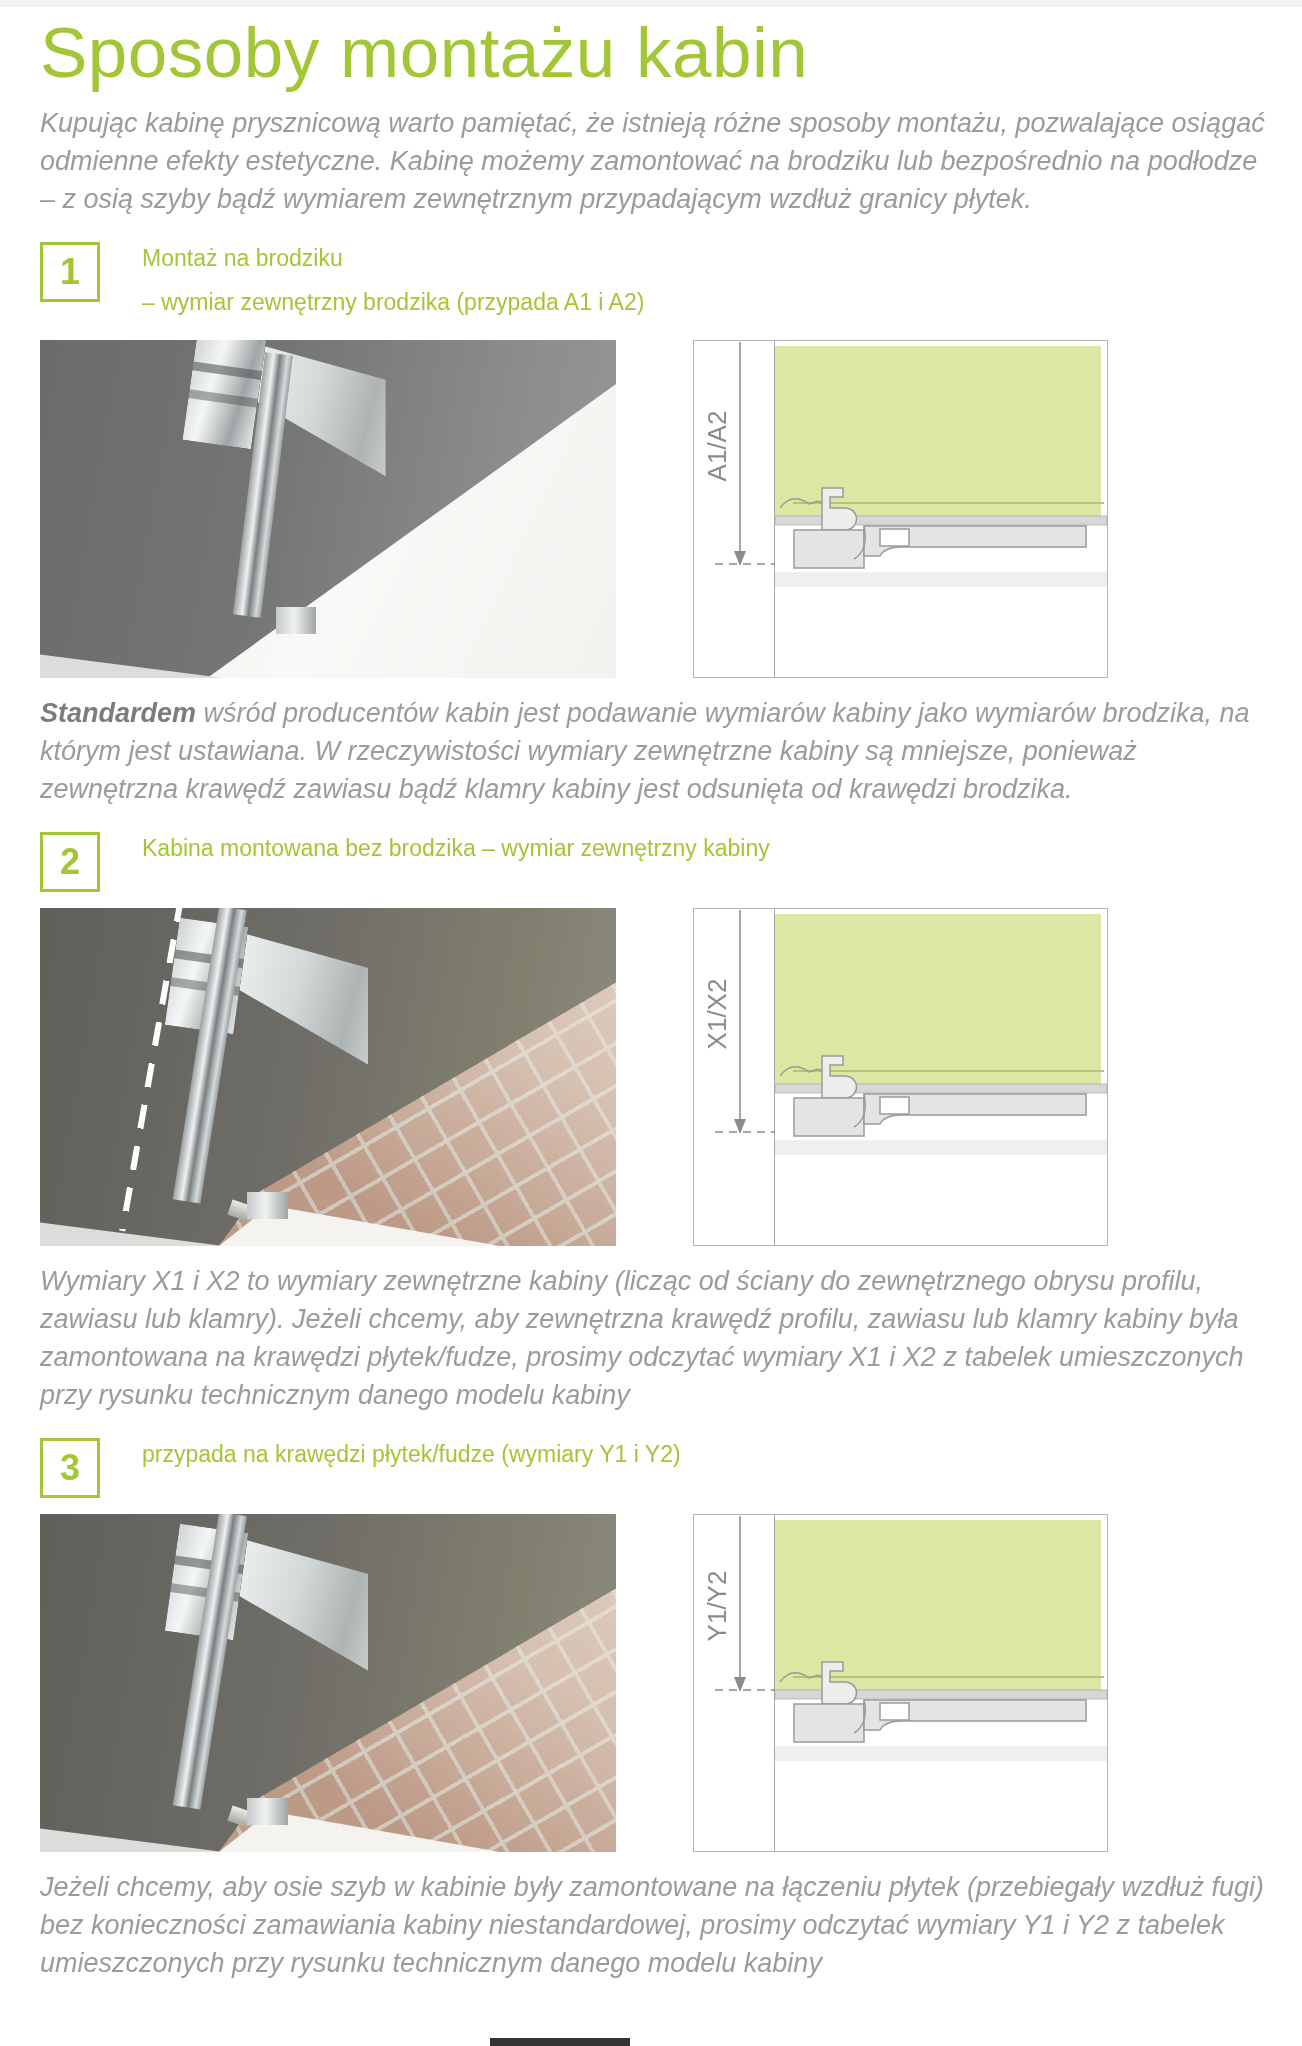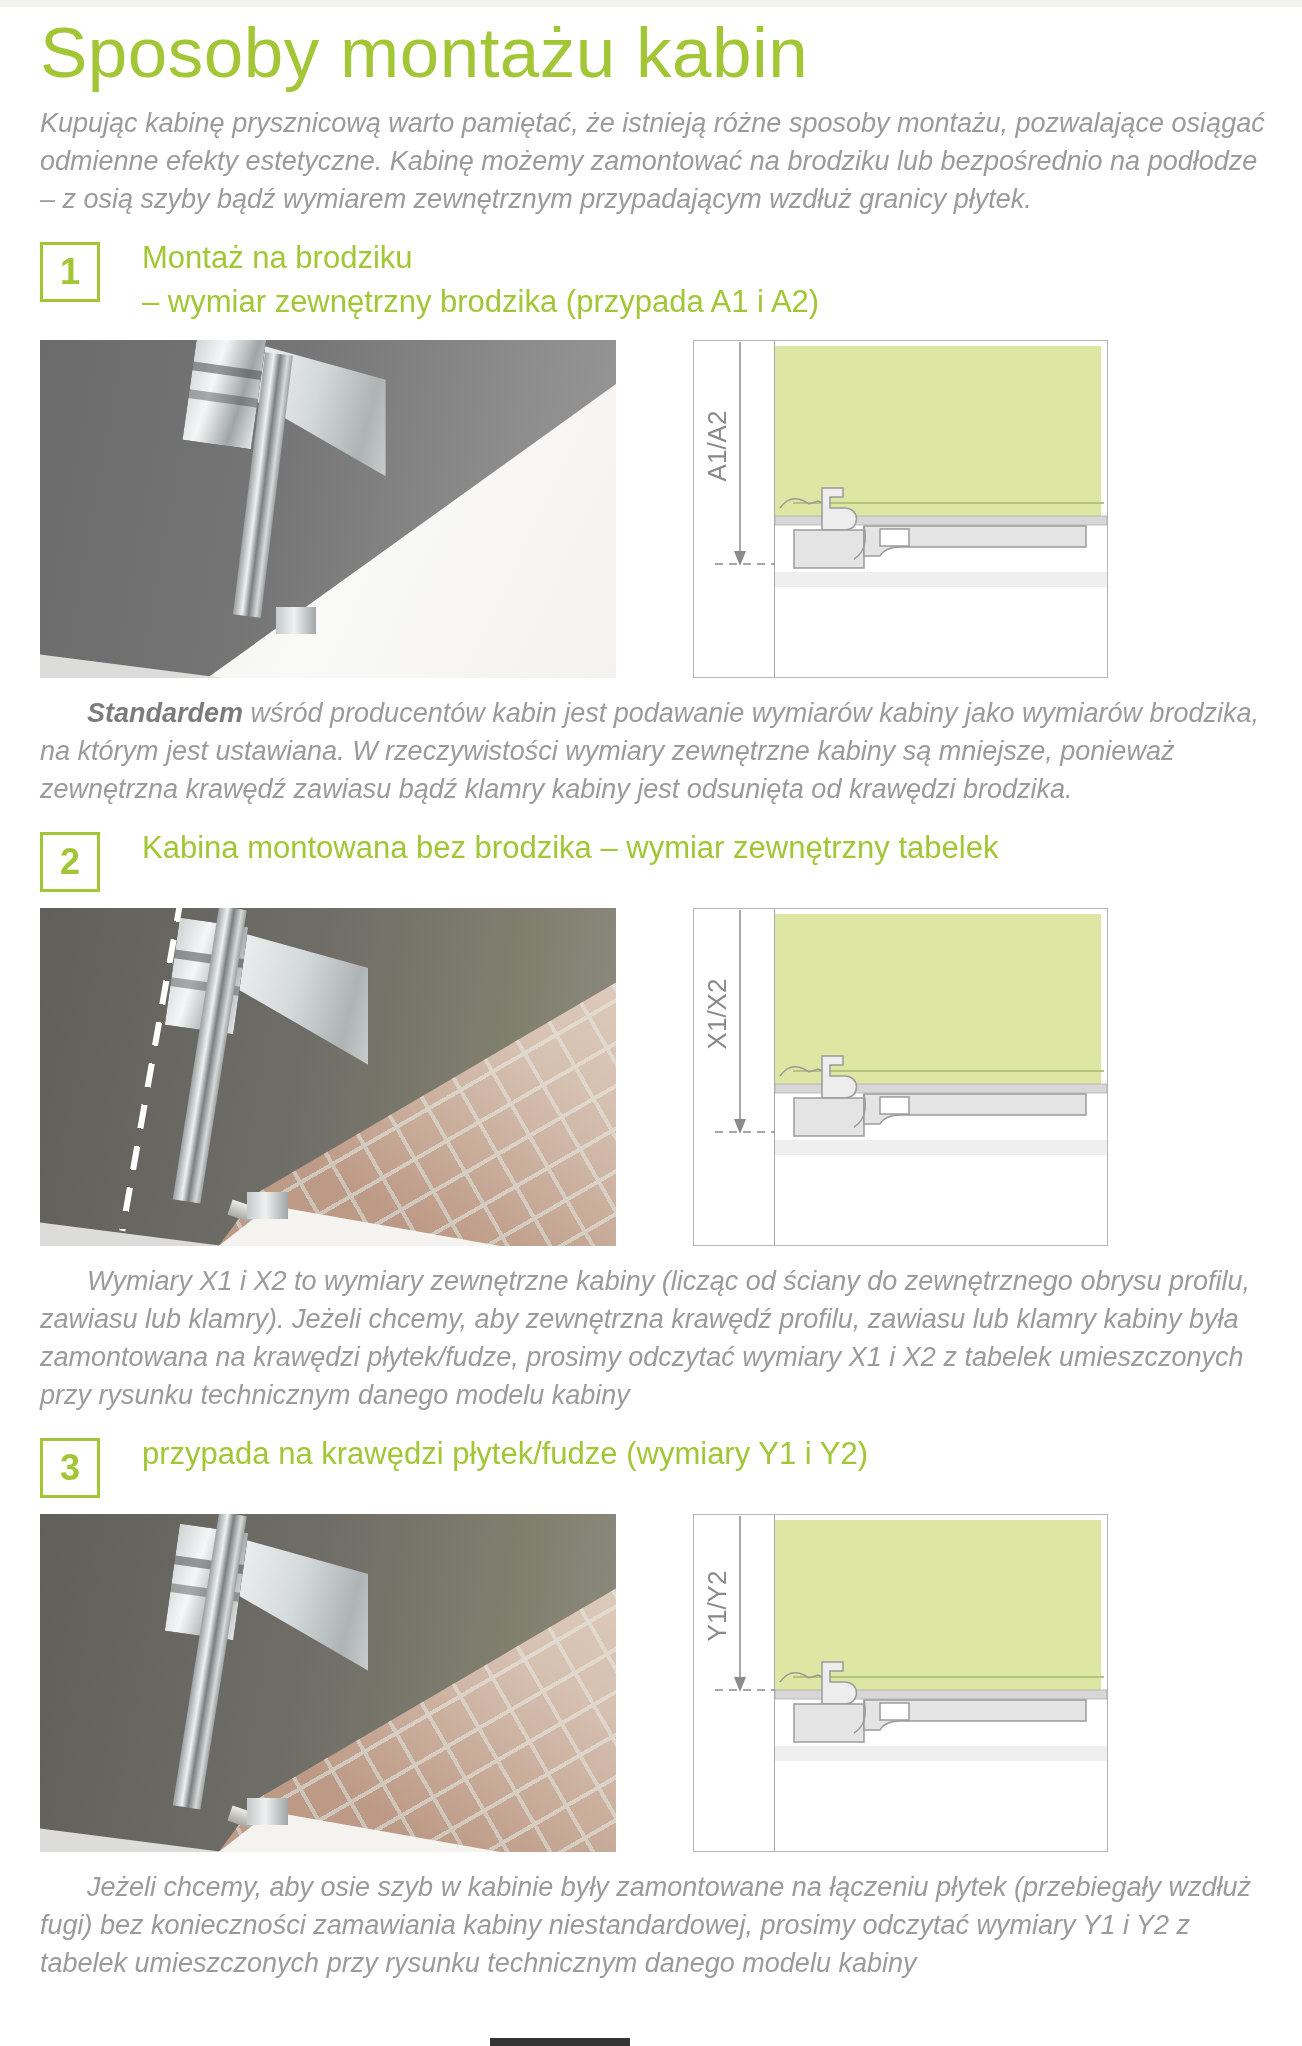--- a/index.html
+++ b/index.html
@@ -14,32 +14,32 @@
 
   
   .page-title{
     font-size:71px;font-weight:400;letter-spacing:0.5px;
     color:var(--accent);margin:4px 0 12px 0;line-height:1.1;
   }
   .intro, .note{
     font-size:27px;line-height:38px;color:#9b9b9b;
     max-width:1238px;margin:0 0 18px 0;font-style:italic;
   }
-  .note .lead{font-weight:bold;color:#7c7c7c;margin-left:47px;}
+  .note .lead{font-weight:bold;color:#7c7c7c;}
 
   
   .section-header{display:flex;align-items:flex-start;margin:6px 0 16px 0;}
   .num-badge{
     width:54px;height:54px;flex:0 0 54px;margin-top:6px;
     border:3px solid var(--accent);color:var(--accent);
     display:flex;align-items:center;justify-content:center;
     font-size:36px;font-weight:bold;background:#fff;
   }
   .section-heading{
-    margin:0 0 0 42px;font-size:31px;line-height:44px;font-weight:400;
+    margin:0 0 0 42px;font-size:23px;line-height:44px;font-weight:400;
     color:var(--accent);
   }
   .section-heading span{display:block;}
 
   
   .figure-row{display:flex;margin:0 0 16px 0;}
   .photo{
     width:576px;height:338px;position:relative;overflow:hidden;flex:0 0 576px;
     background:linear-gradient(100deg,#6b6b6b,#757575 40%,#8d8d8d 78%,#979797);
   }
@@ -182,21 +182,21 @@
       </svg>
     </div>
 
     <p class="note"><span class="lead">Standardem</span><span> wśród producentów kabin jest podawanie wymiarów kabiny jako wymiarów brodzika, na którym jest ustawiana. W rzeczywistości wymiary zewnętrzne kabiny są mniejsze, ponieważ zewnętrzna krawędź zawiasu bądź klamry kabiny jest odsunięta od krawędzi brodzika.</span></p>
   </section>
 
   <section>
     <div class="section-header">
       <div class="num-badge">2</div>
       <h2 class="section-heading">
-        <span>Kabina montowana bez brodzika – wymiar zewnętrzny tabelek</span>
+        <span>Kabina montowana bez brodzika – wymiar zewnętrzny kabiny</span>
       </h2>
     </div>
 
     <div class="figure-row">
       <div class="photo photo--tiles">
         <div class="tiles"></div>
         <div class="tiles-haze"></div>
         <div class="threshold"></div>
         <div class="tray-corner"></div>
         <div class="floor-wedge"></div>

